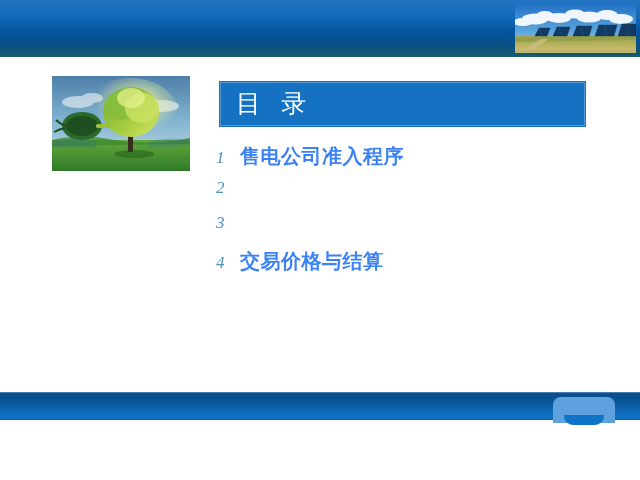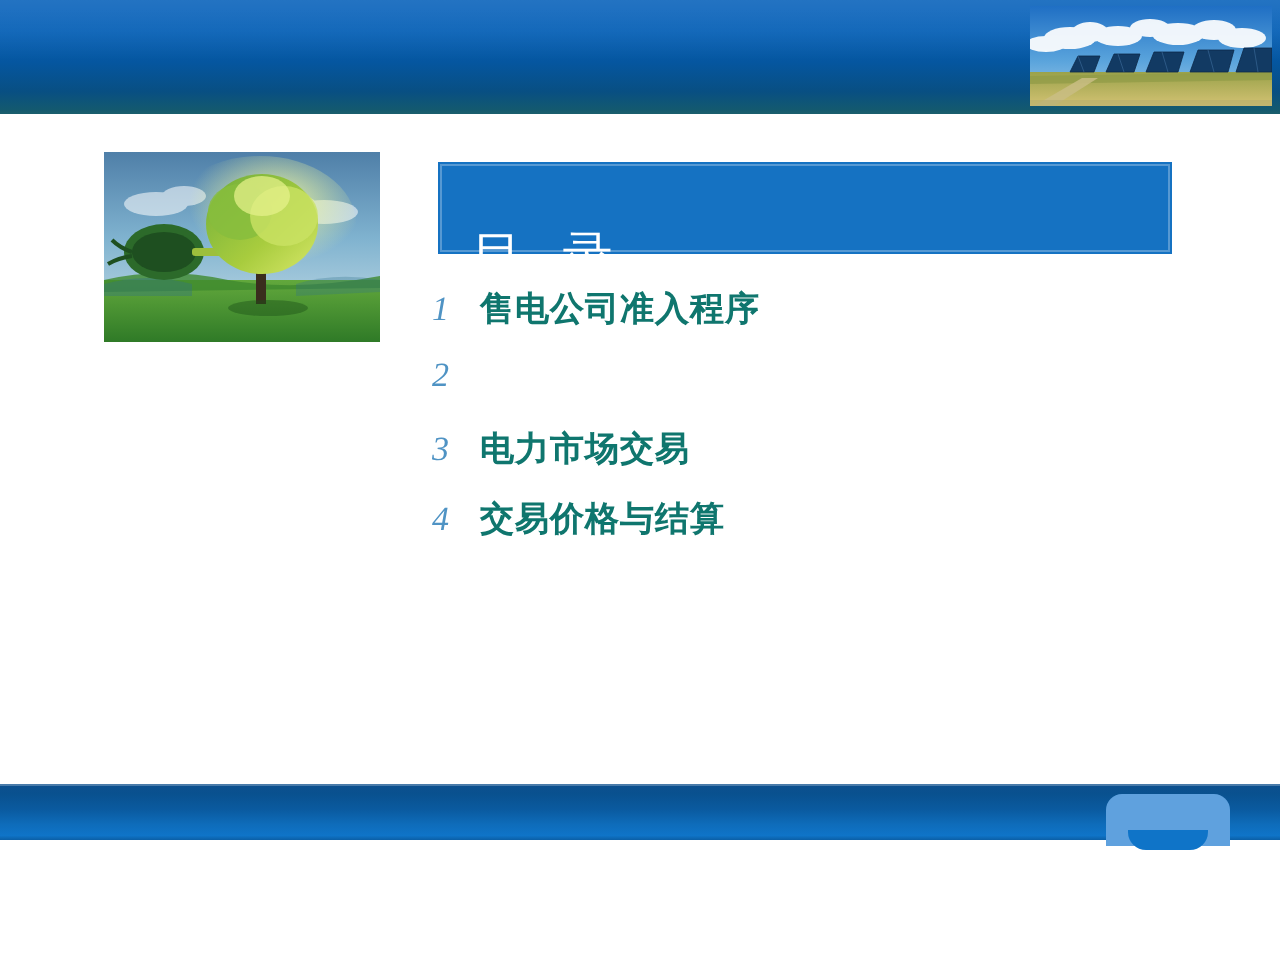--- a/index.html
+++ b/index.html
@@ -95,21 +95,20 @@
   .title-text {
     position: absolute;
     left: 17px;
     top: 7px;
     font-size: 25px;
     line-height: 32px;
     color: #ffffff;
     letter-spacing: 7px;
     font-family: "Liberation Serif", "DejaVu Serif", serif;
     white-space: nowrap;
-    margin-top: 25px;
   }
 
   
   .toc-list {
     position: absolute;
     left: 214px;
     top: 143px;
     width: 370px;
   }
   .toc-item {
@@ -122,23 +121,23 @@
     flex: 0 0 26px;
     font-family: "Liberation Serif", "DejaVu Serif", serif;
     font-style: italic;
     font-size: 17px;
     color: #4f93c4;
     text-align: left;
     padding-left: 2px;
     box-sizing: border-box;
   }
   .toc-label {
-    font-size: 17px;
+    font-size: 20px;
     font-weight: bold;
-    color: #0f766e;
+    color: #3b82f6;
     letter-spacing: 0.5px;
     white-space: nowrap;
   }
 
   
   .bottom-bar {
     position: absolute;
     left: 0;
     top: 392px;
     width: 640px;
@@ -293,21 +292,20 @@
       <span class="toc-num">1</span>
       <span class="toc-label">售电公司准入程序</span>
     </div>
 
     <div class="toc-item">
       <span class="toc-num">2</span>
     </div>
 
     <div class="toc-item">
       <span class="toc-num">3</span>
-      <span class="toc-label">电力市场交易</span>
     </div>
 
     <div class="toc-item">
       <span class="toc-num">4</span>
       <span class="toc-label">交易价格与结算</span>
     </div>
 
   </div>
 
   <div class="bottom-bar">

